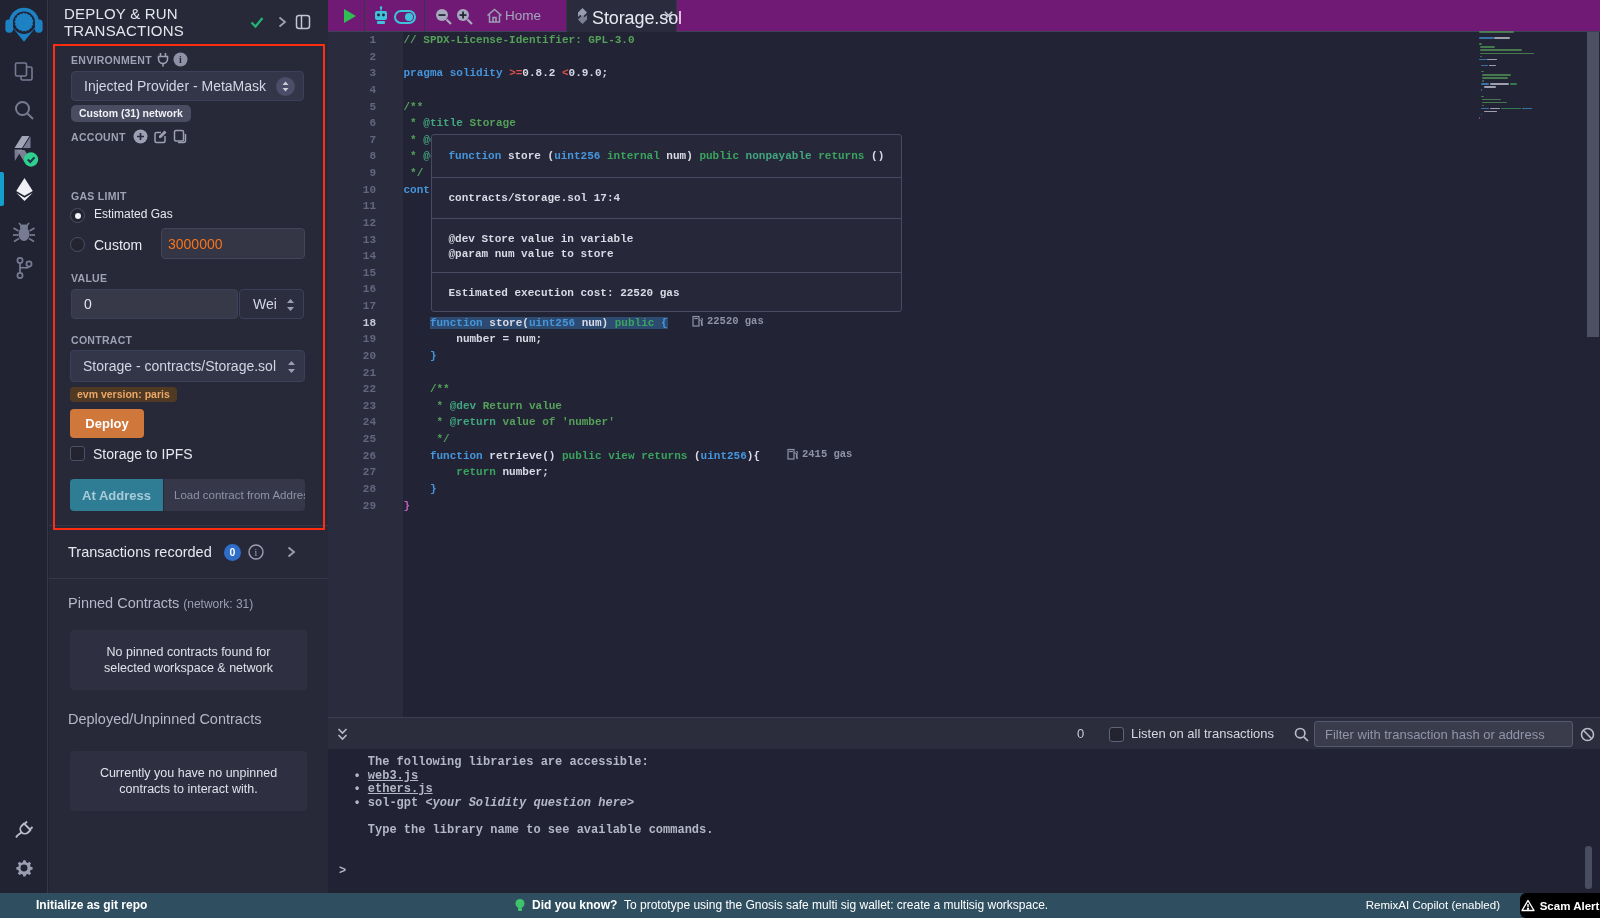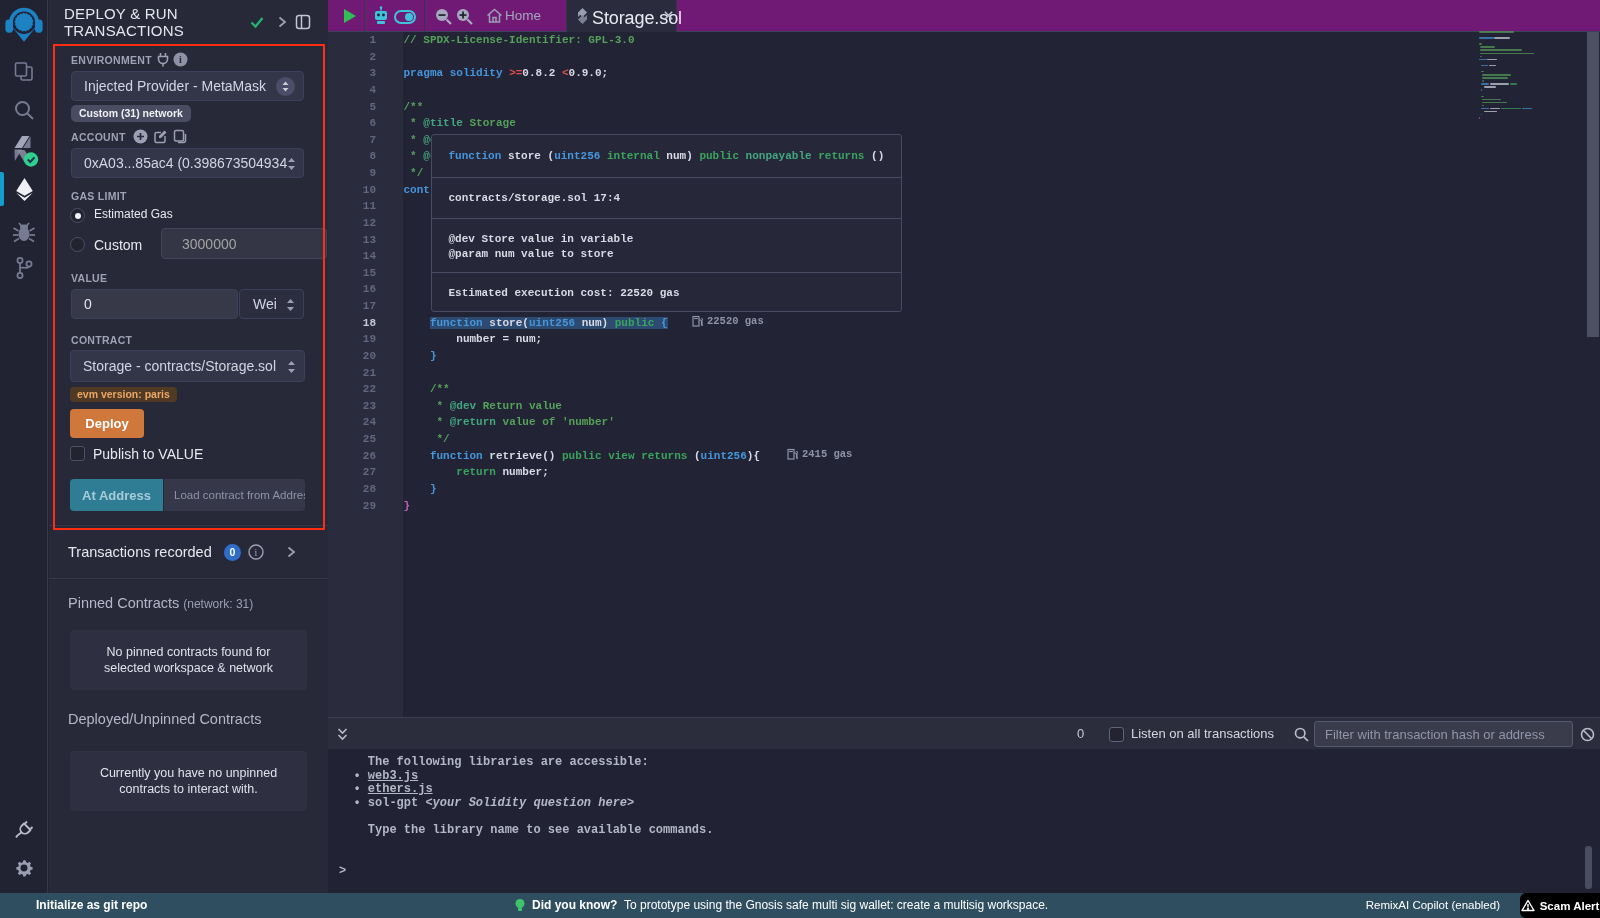--- a/index.html
+++ b/index.html
@@ -158,52 +158,47 @@
       </svg>
   <svg class="abs" style="left:104px;top:129px" width="15" height="15" viewBox="0 0 15 15" fill="none" stroke="#9da0b4" stroke-width="1.5">
         <path d="M12 7 v5 a1.5 1.5 0 0 1 -1.5 1.5 h-7 A1.5 1.5 0 0 1 2 12 V5 a1.5 1.5 0 0 1 1.5 -1.5 H8"></path>
         <path d="M11.5 1.5 L13.5 3.5 L8 9 H6 V7 Z" fill="#9da0b4" stroke="none"></path>
       </svg>
   <svg class="abs" style="left:124px;top:129px" width="15" height="15" viewBox="0 0 15 15" fill="none" stroke="#9da0b4" stroke-width="1.5">
         <rect x="1.5" y="1.5" width="9" height="10.5" rx="1.5"></rect>
         <path d="M5 13.5 h5.5 a2 2 0 0 0 2-2 V5"></path>
       </svg>
 
-  <div class="sel" style="left:22px;top:148px;width:233px;height:30px;overflow:hidden;white-space:nowrap">0xA03...85ac4 (0.398673504934
-    <svg class="abs" style="right:6px;top:7px" width="11" height="16" viewBox="0 0 11 16">
-          <path d="M2 6 L5.5 2 L9 6 Z M2 10 L5.5 14 L9 10 Z" fill="#9da0b4"></path>
-        </svg>
-  </div>
 
   <div class="lbl" style="left:22px;top:190px">GAS LIMIT</div>
   <div class="abs" style="left:21px;top:208px;width:15px;height:15px;border-radius:50%;background:#23242f;border:1.5px solid #4c4f66"></div>
   <div class="abs" style="left:25.5px;top:212.5px;width:6px;height:6px;border-radius:50%;background:#f2f3f8"></div>
   <div class="abs" style="left:45px;top:207px;color:#e8e9f0;font-size:12px">Estimated Gas</div>
   <div class="abs" style="left:21px;top:237px;width:15px;height:15px;border-radius:50%;border:1.5px solid #4c4f66;background:#23242f"></div>
   <div class="abs" style="left:45px;top:237px;color:#e8e9f0;font-size:14px">Custom</div>
-  <div class="sel" style="left:112px;top:228px;width:166px;height:31px;background:#343645;border-color:#43465a;padding-left:20px;color:#a3a3a3">3000000</div>
+  <div class="sel" style="left:112px;top:228px;width:144px;height:31px;background:#343645;border-color:#43465a;padding-left:6px;color:#f97316">3000000</div>
 
   <div class="lbl" style="left:22px;top:272px">VALUE</div>
   <div class="sel" style="left:22px;top:289px;width:167px;height:30px;background:#373949;color:#e2e4ee">0</div>
   <div class="sel" style="left:190px;top:289px;width:65px;height:30px;padding-left:13px;background:#2c2e3f">Wei
     <svg class="abs" style="right:7px;top:7px" width="11" height="16" viewBox="0 0 11 16">
           <path d="M2 6 L5.5 2 L9 6 Z M2 10 L5.5 14 L9 10 Z" fill="#9da0b4"></path>
         </svg>
   </div>
 
   <div class="lbl" style="left:22px;top:334px">CONTRACT</div>
   <div class="sel" style="left:21px;top:350px;width:235px;height:32px">Storage - contracts/Storage.sol
     <svg class="abs" style="right:7px;top:8px" width="11" height="16" viewBox="0 0 11 16">
           <path d="M2 6 L5.5 2 L9 6 Z M2 10 L5.5 14 L9 10 Z" fill="#9da0b4"></path>
         </svg>
   </div>
   <div class="abs" style="left:21px;top:387px;background:#503a24;border-radius:4px;color:#eba768;font-size:10.5px;font-weight:700;padding:1px 7px 2px">evm version: paris</div>
   <div class="abs" style="left:21px;top:409px;width:74px;height:29px;background:#d0773c;border-radius:4px;color:#fff;font-size:13px;font-weight:700;display:flex;align-items:center;justify-content:center">Deploy</div>
   <div class="abs" style="left:21px;top:446px;width:15px;height:15px;border:1.5px solid #4c4f66;border-radius:3px;background:#23242f"></div>
-  <div class="abs" style="left:44px;top:446px;color:#e8e9f0;font-size:14px">Publish to VALUE</div>
+  <div class="abs" style="left:44px;top:446px;color:#e8e9f0;font-size:14px">Storage to IPFS</div>
   <div class="abs" style="left:21px;top:479px;width:93px;height:32px;background:#2f7d95;border-radius:4px 0 0 4px;color:#a9cbd9;font-size:13px;font-weight:700;display:flex;align-items:center;justify-content:center">At Address</div>
   <div class="abs" style="left:115px;top:479px;width:141px;height:32px;background:#363849;border-radius:0 4px 4px 0;color:#8f92a6;font-size:11.5px;display:flex;align-items:center;padding-left:10px;white-space:nowrap;overflow:hidden">Load contract from Addres</div>
 
   <div class="abs" style="left:0;top:525px;width:279px;height:1px;background:#35374a"></div>
   <div class="abs" style="left:19px;top:544px;color:#e6e8f0;font-size:14.5px">Transactions recorded</div>
   <div class="abs" style="left:175px;top:543.5px;width:17px;height:17px;border-radius:50%;background:#2e6ec9;color:#fff;font-size:10.5px;font-weight:700;display:flex;align-items:center;justify-content:center">0</div>
   <svg class="abs" style="left:199px;top:544px" width="16" height="16" viewBox="0 0 16 16" fill="none">
         <circle cx="8" cy="8" r="7" stroke="#9da0b4" stroke-width="1.4"></circle>
         <text x="8" y="11.5" font-size="10" fill="#9da0b4" text-anchor="middle" font-family="Liberation Serif,serif">i</text>
       </svg>

